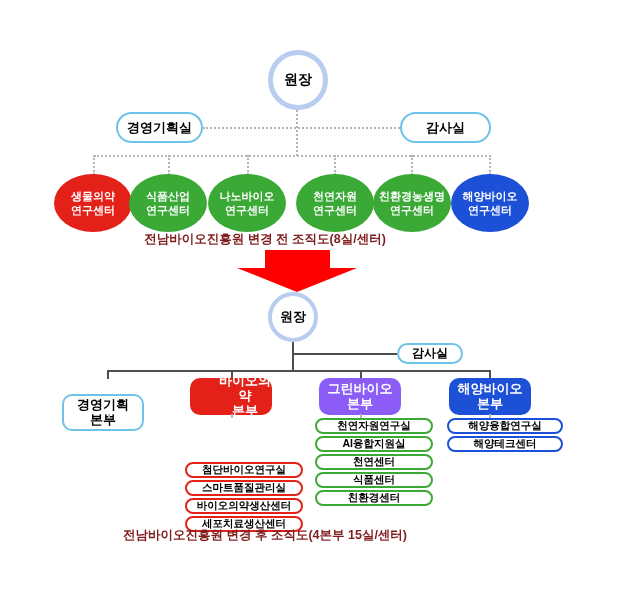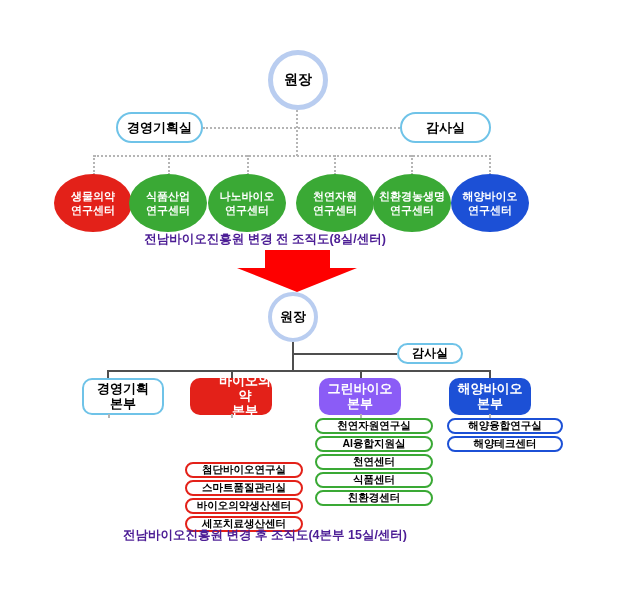--- a/index.html
+++ b/index.html
@@ -55,21 +55,21 @@
     display:flex; align-items:center; justify-content:center;
     font-weight:bold; font-size:10.5px; color:#000;
   }
   .b-lblue { border:2px solid #6fc3e8; }
   .b-red   { border:2px solid #e32119; }
   .b-green { border:2px solid #3aa935; }
   .b-blue  { border:2px solid #1c50d6; }
 
   .caption {
     position:absolute; left:0; width:530px; text-align:center;
-    font-weight:bold; font-size:12.5px; color:#4c1d95;
+    font-weight:bold; font-size:12.5px; color:#7f1d1d;
   }
   .arrow-svg { position:absolute; left:230px; top:247px; }
   .arrow-svg polygon { fill:#fe0000; }
 </style>
 </head>
 <body>
 
 <div class="stage">
 
   <div class="circle" style="left:268px;top:50px;width:60px;height:60px;font-size:14px;">
@@ -135,21 +135,21 @@
   <div class="pill" style="left:397px;top:343px;width:66px;height:21px;font-size:12px;border-radius:11px;">
     <span>감사실</span>
   </div>
 
   <div class="solid-h" style="left:107px;top:370px;width:383px;"></div>
   <div class="solid-v" style="left:107px;top:370px;height:9px;"></div>
   <div class="solid-v" style="left:231px;top:370px;height:9px;"></div>
   <div class="solid-v" style="left:360px;top:370px;height:9px;"></div>
   <div class="solid-v" style="left:489px;top:370px;height:9px;"></div>
 
-  <div class="hdr hdr-outline" style="left:82px;">
+  <div class="hdr hdr-outline" style="left:62px;margin-top:16px;">
     <span>경영기획</span>
     <span>본부</span>
   </div>
   <div class="hdr hdr-red" style="left:190px;">
     <span>바이오의약</span>
     <span>본부</span>
   </div>
   <div class="hdr hdr-green" style="left:319px;">
     <span>그린바이오</span>
     <span>본부</span>

